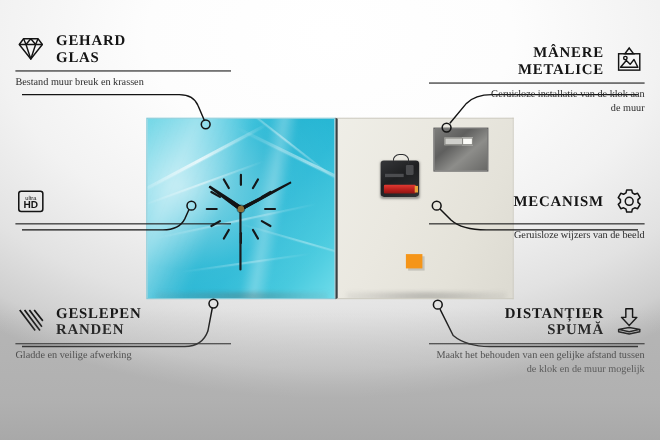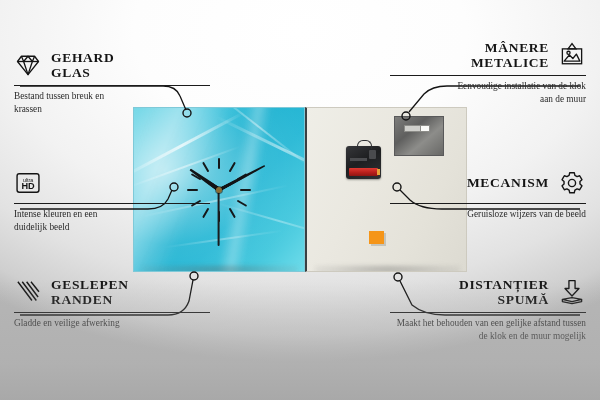--- a/index.html
+++ b/index.html
@@ -409,51 +409,50 @@
     <path d="M580,86 L447,86 Q432,86 424,94 L409,112"></path>
     <circle cx="406" cy="116" r="4"></circle>
 
     <path d="M580,209 L442,209 Q420,209 410,200 L400,190"></path>
     <circle cx="397" cy="187" r="4"></circle>
 
     <path d="M580,315 L445,315 Q424,315 412,305 L400,281"></path>
     <circle cx="398" cy="277" r="4"></circle>
   </svg>
 
-  <div class="feature left" style="top:48px">
+  <div class="feature left" style="top:27px">
     <div class="feat-head">
       <svg class="feat-icon" viewBox="0 0 32 32">
         <g fill="none" stroke="currentColor" stroke-width="1.5" stroke-linejoin="round">
           <path d="M4,12 L16,27 L28,12 L23.5,6 L8.5,6 Z"></path>
           <path d="M4,12 L28,12"></path>
           <path d="M8.5,6 L11,12 L16,27 L21,12 L23.5,6"></path>
           <path d="M11,12 L16,6 L21,12"></path>
         </g>
       </svg>
       <div class="feat-title">
         <div>GEHARD</div>
         <div>GLAS</div>
       </div>
     </div>
     <div class="feat-rule"></div>
-    <div class="feat-desc" style="max-width:120px">Bestand tussen breuk en krassen</div>
+    <div class="feat-desc" style="max-width:120px">Bestand muur breuk en krassen</div>
   </div>
 
   <div class="feature left" style="top:166px">
     <div class="feat-head">
       <svg class="feat-icon" viewBox="0 0 32 32">
         <rect x="3.5" y="5.5" width="25" height="21" rx="2.5" fill="none" stroke="currentColor" stroke-width="1.6"></rect>
         <text x="16" y="14.4" font-family="Liberation Sans, sans-serif" font-size="6" text-anchor="middle" fill="currentColor">ultra</text>
         <text x="16" y="23.4" font-family="Liberation Sans, sans-serif" font-size="10.5" font-weight="bold" text-anchor="middle" fill="currentColor">HD</text>
       </svg>
       <div class="feat-title">
       </div>
     </div>
     <div class="feat-rule"></div>
-    <div class="feat-desc" style="max-width:118px">Intense kleuren en een duidelijk beeld</div>
   </div>
 
   <div class="feature left" style="top:275px">
     <div class="feat-head">
       <svg class="feat-icon" viewBox="0 0 32 32">
         <g stroke="currentColor" stroke-width="1.7" stroke-linecap="square">
           <path d="M5,5 L20,25"></path>
           <path d="M10,5 L25,25"></path>
           <path d="M15,5 L27,21"></path>
           <path d="M20,5 L28,15"></path>
@@ -477,21 +476,21 @@
           <path d="M7,23 L13,16 L17,20 L21,15 L25,23 Z" stroke-linejoin="round"></path>
           <circle cx="12" cy="13.5" r="1.8"></circle>
         </g>
       </svg>
       <div class="feat-title">
         <div>MÂNERE</div>
         <div>METALICE</div>
       </div>
     </div>
     <div class="feat-rule"></div>
-    <div class="feat-desc" style="margin-left:auto;max-width:140px">Eenvoudige installatie van de klok aan de muur</div>
+    <div class="feat-desc" style="margin-left:auto;max-width:140px">Geruisloze installatie van de klok aan de muur</div>
   </div>
 
   <div class="feature right" style="top:166px">
     <div class="feat-head">
       <svg class="feat-icon" viewBox="0 0 32 32">
         <g fill="none" stroke="currentColor" stroke-width="1.6" stroke-linejoin="round">
           <path d="M13.4,4.2 h5.2 l0.7,3.0 2.5,1.45 2.95,-0.95 2.6,4.5 -2.25,2.05 0,2.9 2.25,2.05 -2.6,4.5 -2.95,-0.95 -2.5,1.45 -0.7,3.0 h-5.2 l-0.7,-3.0 -2.5,-1.45 -2.95,0.95 -2.6,-4.5 2.25,-2.05 0,-2.9 -2.25,-2.05 2.6,-4.5 2.95,0.95 2.5,-1.45 Z"></path>
           <circle cx="16" cy="16" r="4.1"></circle>
         </g>
       </svg>

